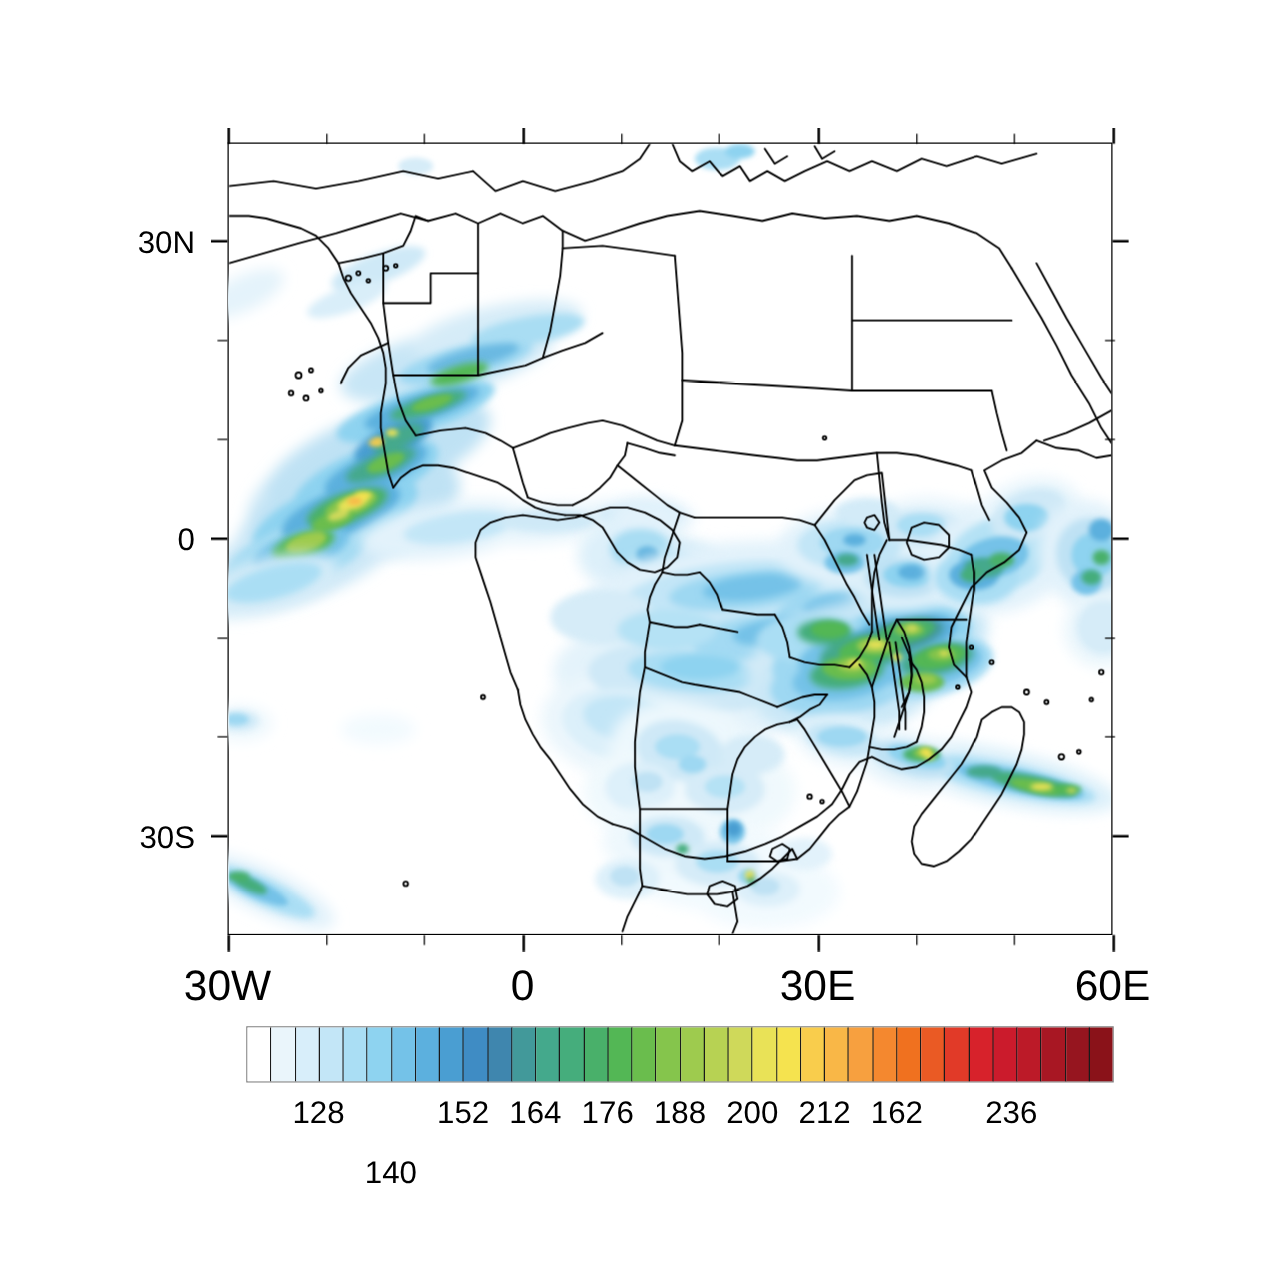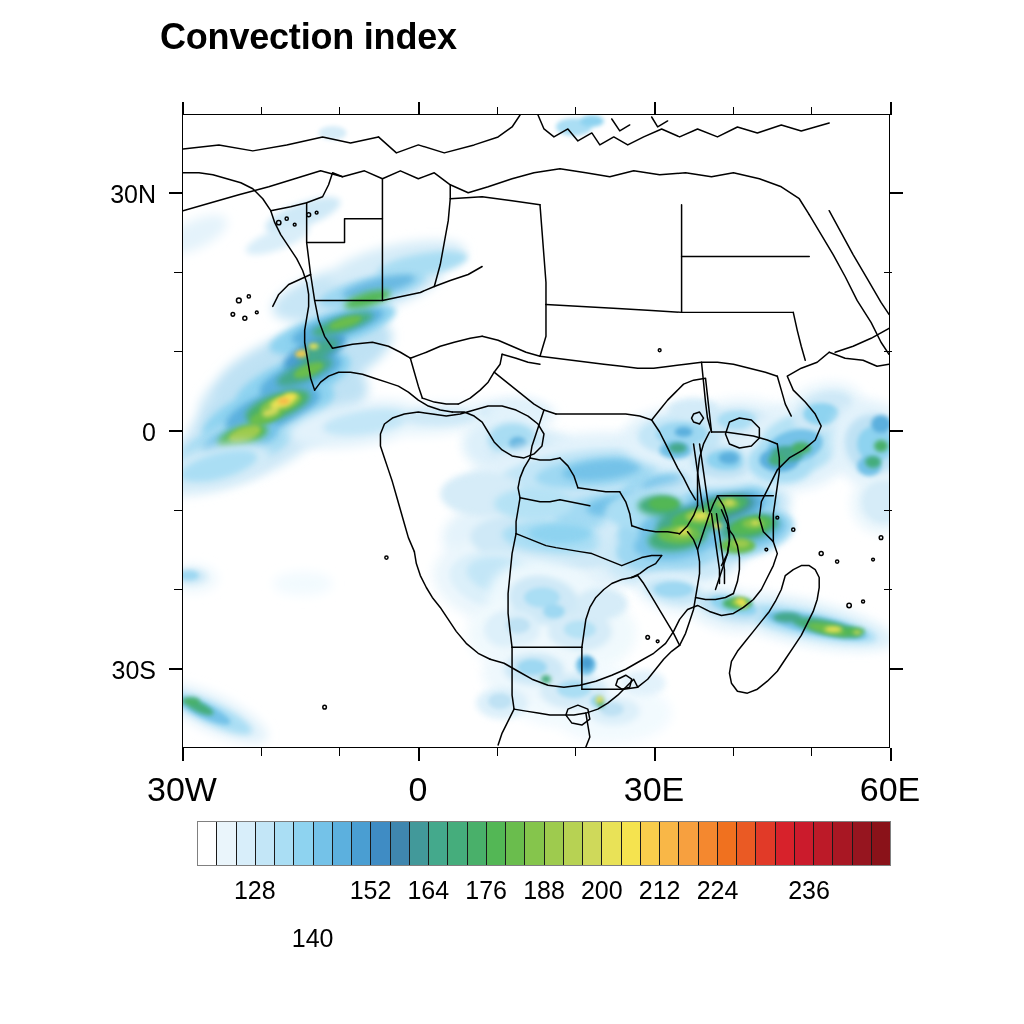--- a/index.html
+++ b/index.html
@@ -32,21 +32,20 @@
         display:flex;box-sizing:border-box;border:1.2px solid #808080;}
   #cbar .cell{flex:1 1 0;height:100%;border-right:1.1px solid #1a1a1a;box-sizing:border-box;}
   #cbar .cell:last-child{border-right:none;}
   .cblab{position:absolute;font-size:25px;text-align:center;white-space:nowrap;}
 </style>
 </head>
 <body>
 
 <div id="page">
 
-  <div class="title">Convection index</div>
 
   <div id="plot">
     <svg id="mapsvg" viewBox="0 0 708 634" preserveAspectRatio="none">
       <defs>
 
         <filter id="sf" x="-40%" y="-40%" width="180%" height="180%">
           <feGaussianBlur stdDeviation="3.2"></feGaussianBlur>
         </filter>
         <filter id="sf2" x="-40%" y="-40%" width="180%" height="180%">
           <feGaussianBlur stdDeviation="5.5"></feGaussianBlur>
@@ -656,17 +655,17 @@
 
   <div id="cbar-labels">
       <div class="cblab" style="left: 214.833px; top: 876px; width: 80px;">128</div>
       <div class="cblab" style="left: 272.667px; top: 924px; width: 80px;">140</div>
       <div class="cblab" style="left: 330.5px; top: 876px; width: 80px;">152</div>
       <div class="cblab" style="left: 388.333px; top: 876px; width: 80px;">164</div>
       <div class="cblab" style="left: 446.167px; top: 876px; width: 80px;">176</div>
       <div class="cblab" style="left: 504px; top: 876px; width: 80px;">188</div>
       <div class="cblab" style="left: 561.833px; top: 876px; width: 80px;">200</div>
       <div class="cblab" style="left: 619.667px; top: 876px; width: 80px;">212</div>
-      <div class="cblab" style="left: 677.5px; top: 876px; width: 80px;">224</div>
+      <div class="cblab" style="left: 677.5px; top: 876px; width: 80px;">162</div>
       <div class="cblab" style="left: 769px; top: 876px; width: 80px;">236</div>
     </div>
 
 </div>
 
 </body></html>

